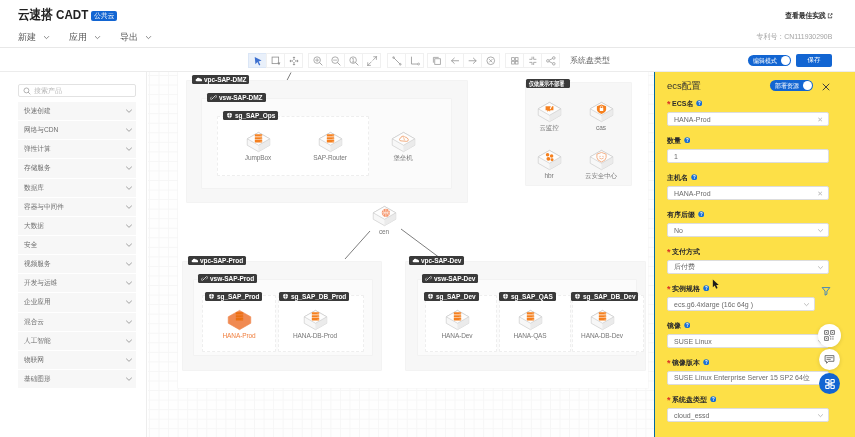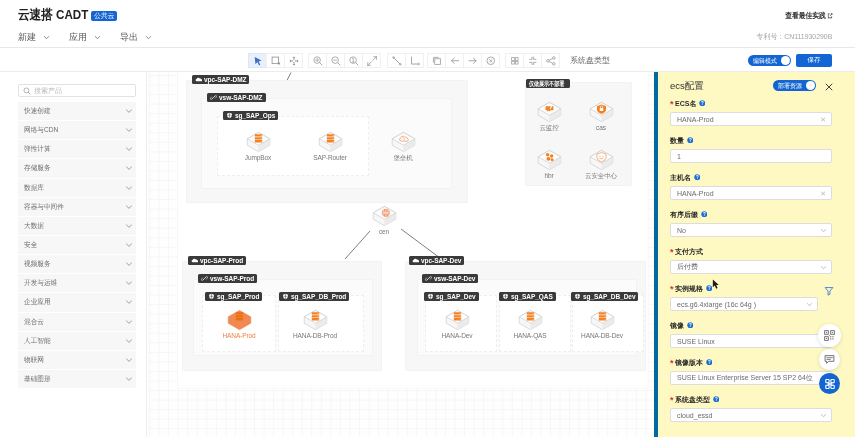--- a/index.html
+++ b/index.html
@@ -79,21 +79,21 @@
          letter-spacing:-0.05px; }
   .node { position:absolute; width:46px; text-align:center; z-index:5; cursor:pointer;
           display:flex; flex-direction:column; align-items:center; }
   .edges { position:absolute; left:0; top:0; z-index:3; }
   .node .nlabel { font-size:6.5px; color:#777; margin-top:0px; white-space:nowrap;
                   letter-spacing:-0.1px; }
   .node.sel .nlabel { color:#f08040; }
 
   
   .panel { position:absolute; left:654px; top:72px; width:201px; height:365px;
-           background:#fef9c3; border-left:4px solid #0369a1; overflow:hidden; }
+           background:#fde047; border-left:1px solid #0369a1; overflow:hidden; }
   .p-title { position:absolute; left:12px; top:7px; font-size:9.5px; color:#303030;
              line-height:13px; }
   .p-sw { position:absolute; left:115px; top:8px; width:43px; height:11px;
           border-radius:6px; background:#1265d2; cursor:pointer; }
   .p-sw .t { position:absolute; left:5px; top:1.5px; font-size:6.5px; color:#fff;
              line-height:8px; transform:scaleX(.92); transform-origin:left center; }
   .p-sw .k { position:absolute; right:1px; top:1px; width:9px; height:9px;
              border-radius:50%; background:#fff; }
   .p-close { position:absolute; left:167px; top:11px; width:8px; height:8px; cursor:pointer; line-height:0; }
   .form { position:absolute; left:0; top:27px; width:201px; height:339px; padding:0 12px 0 12px;

